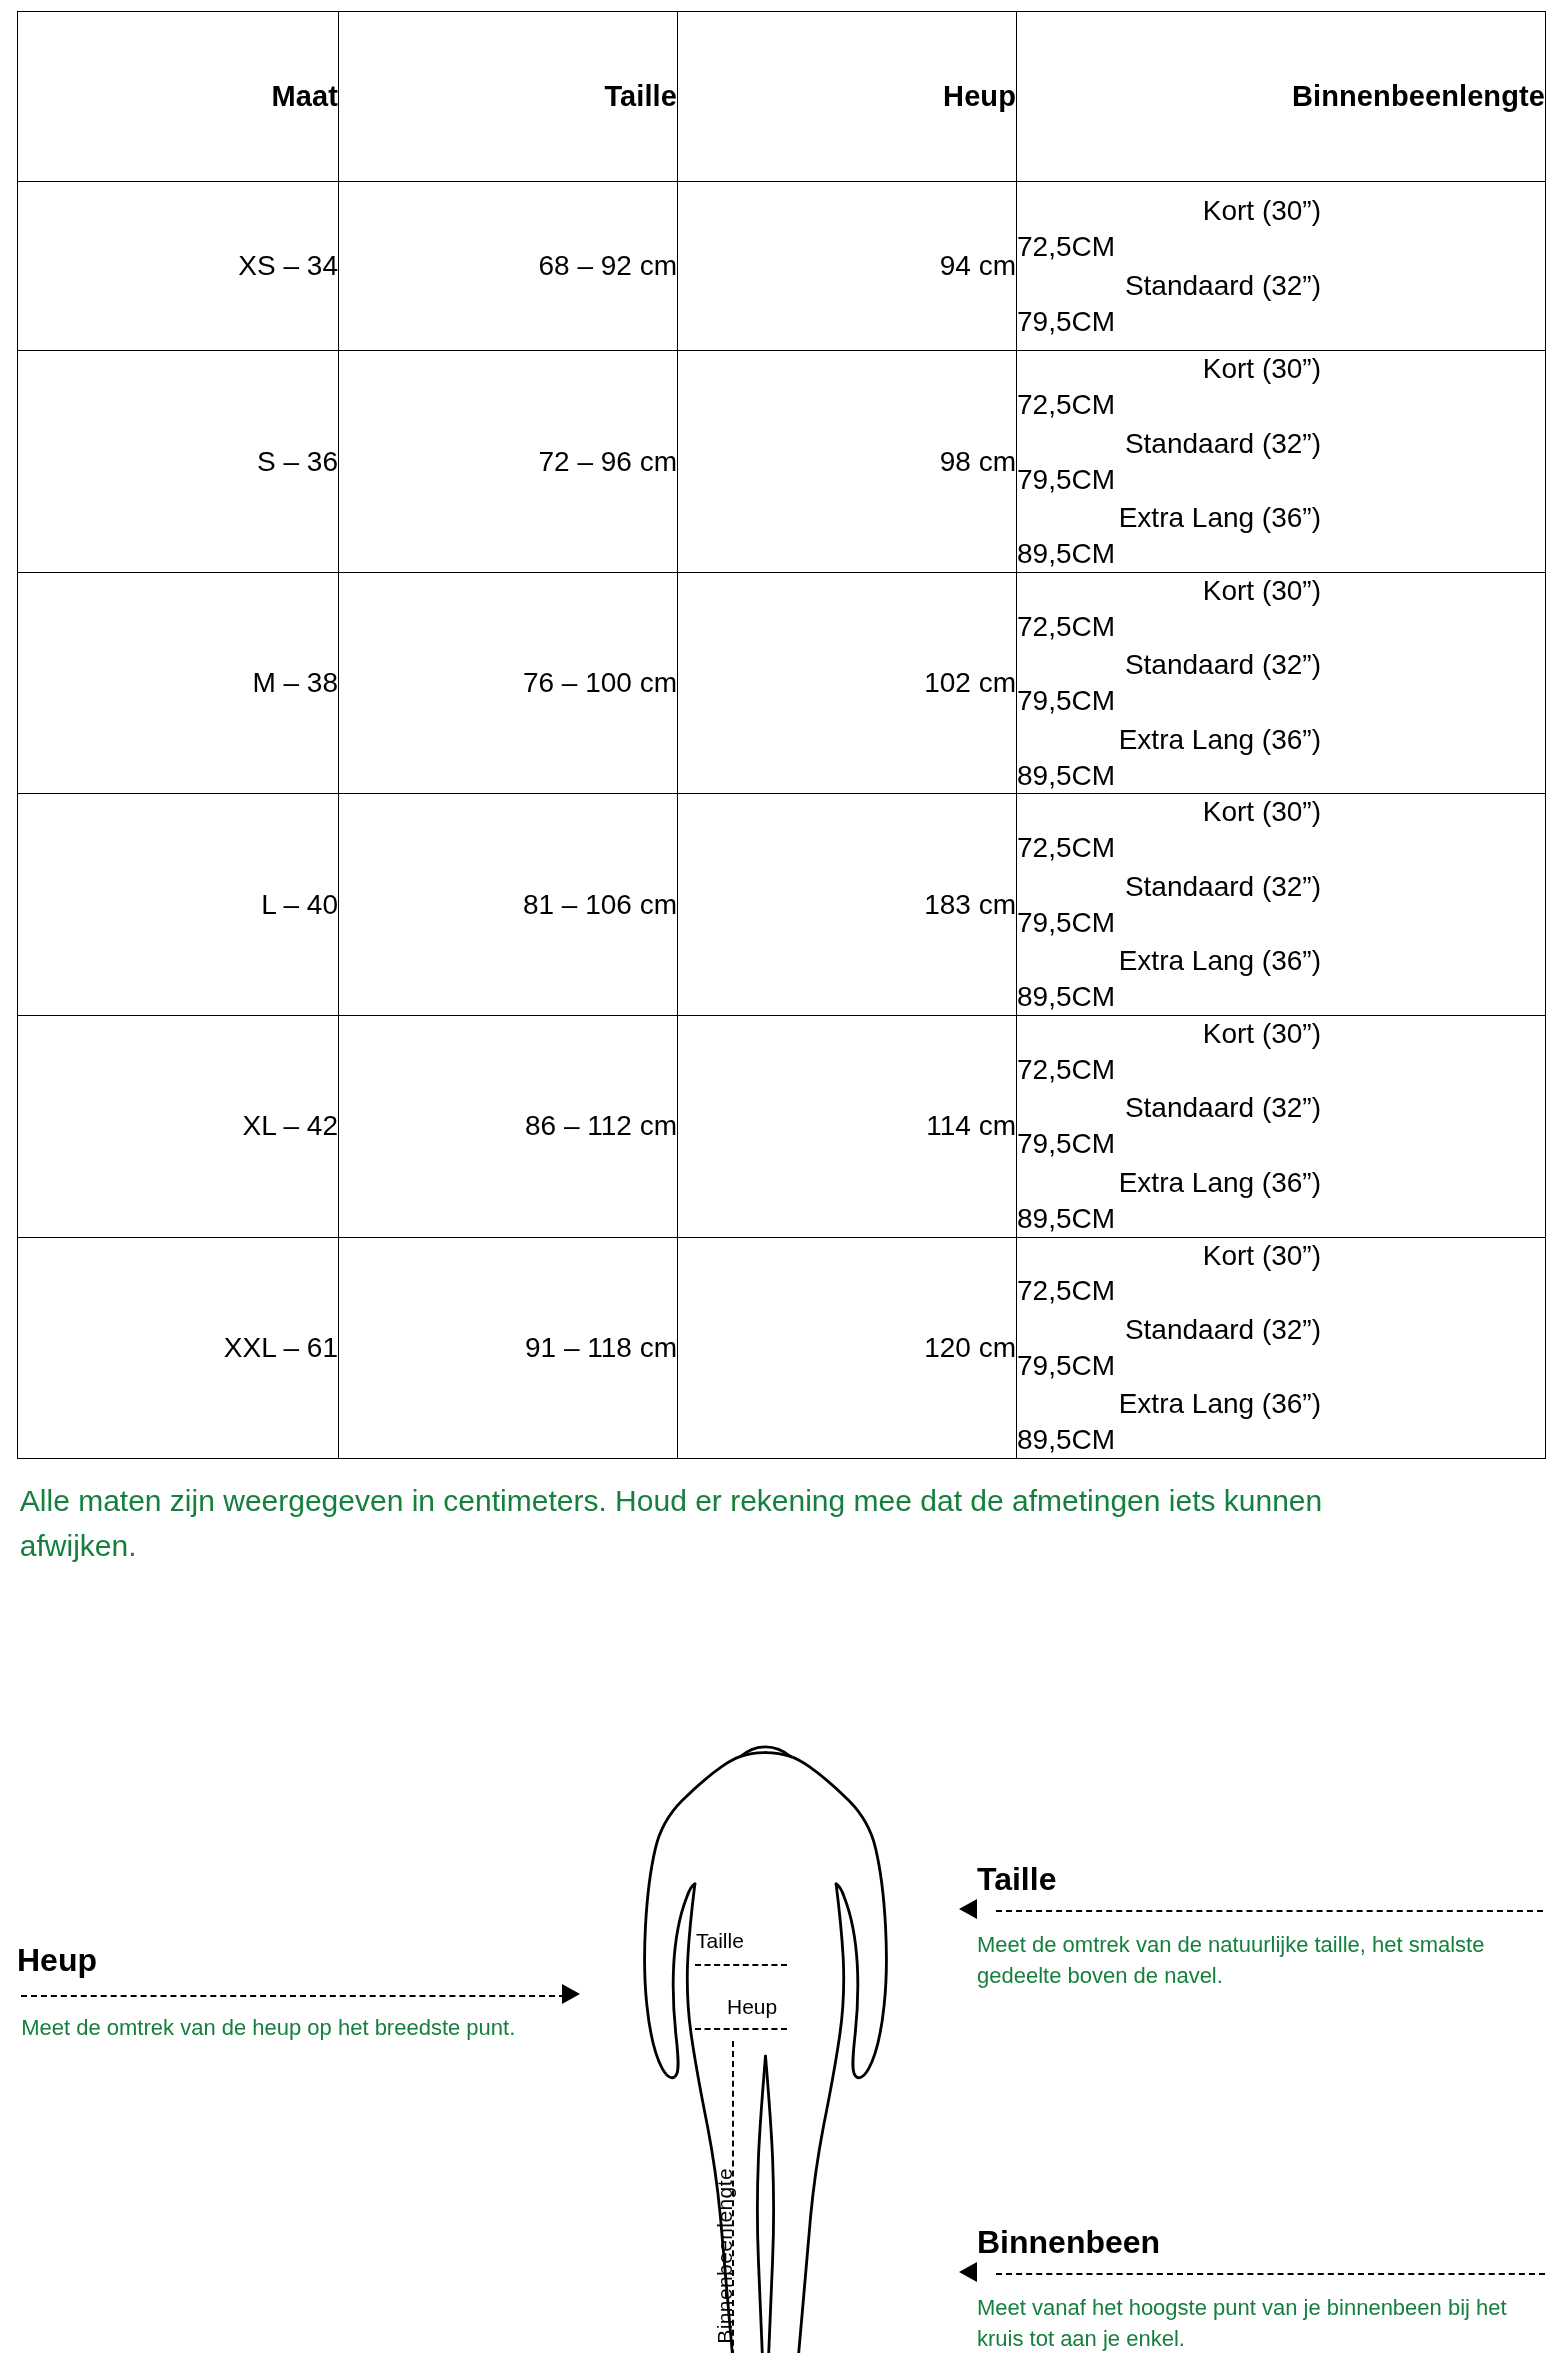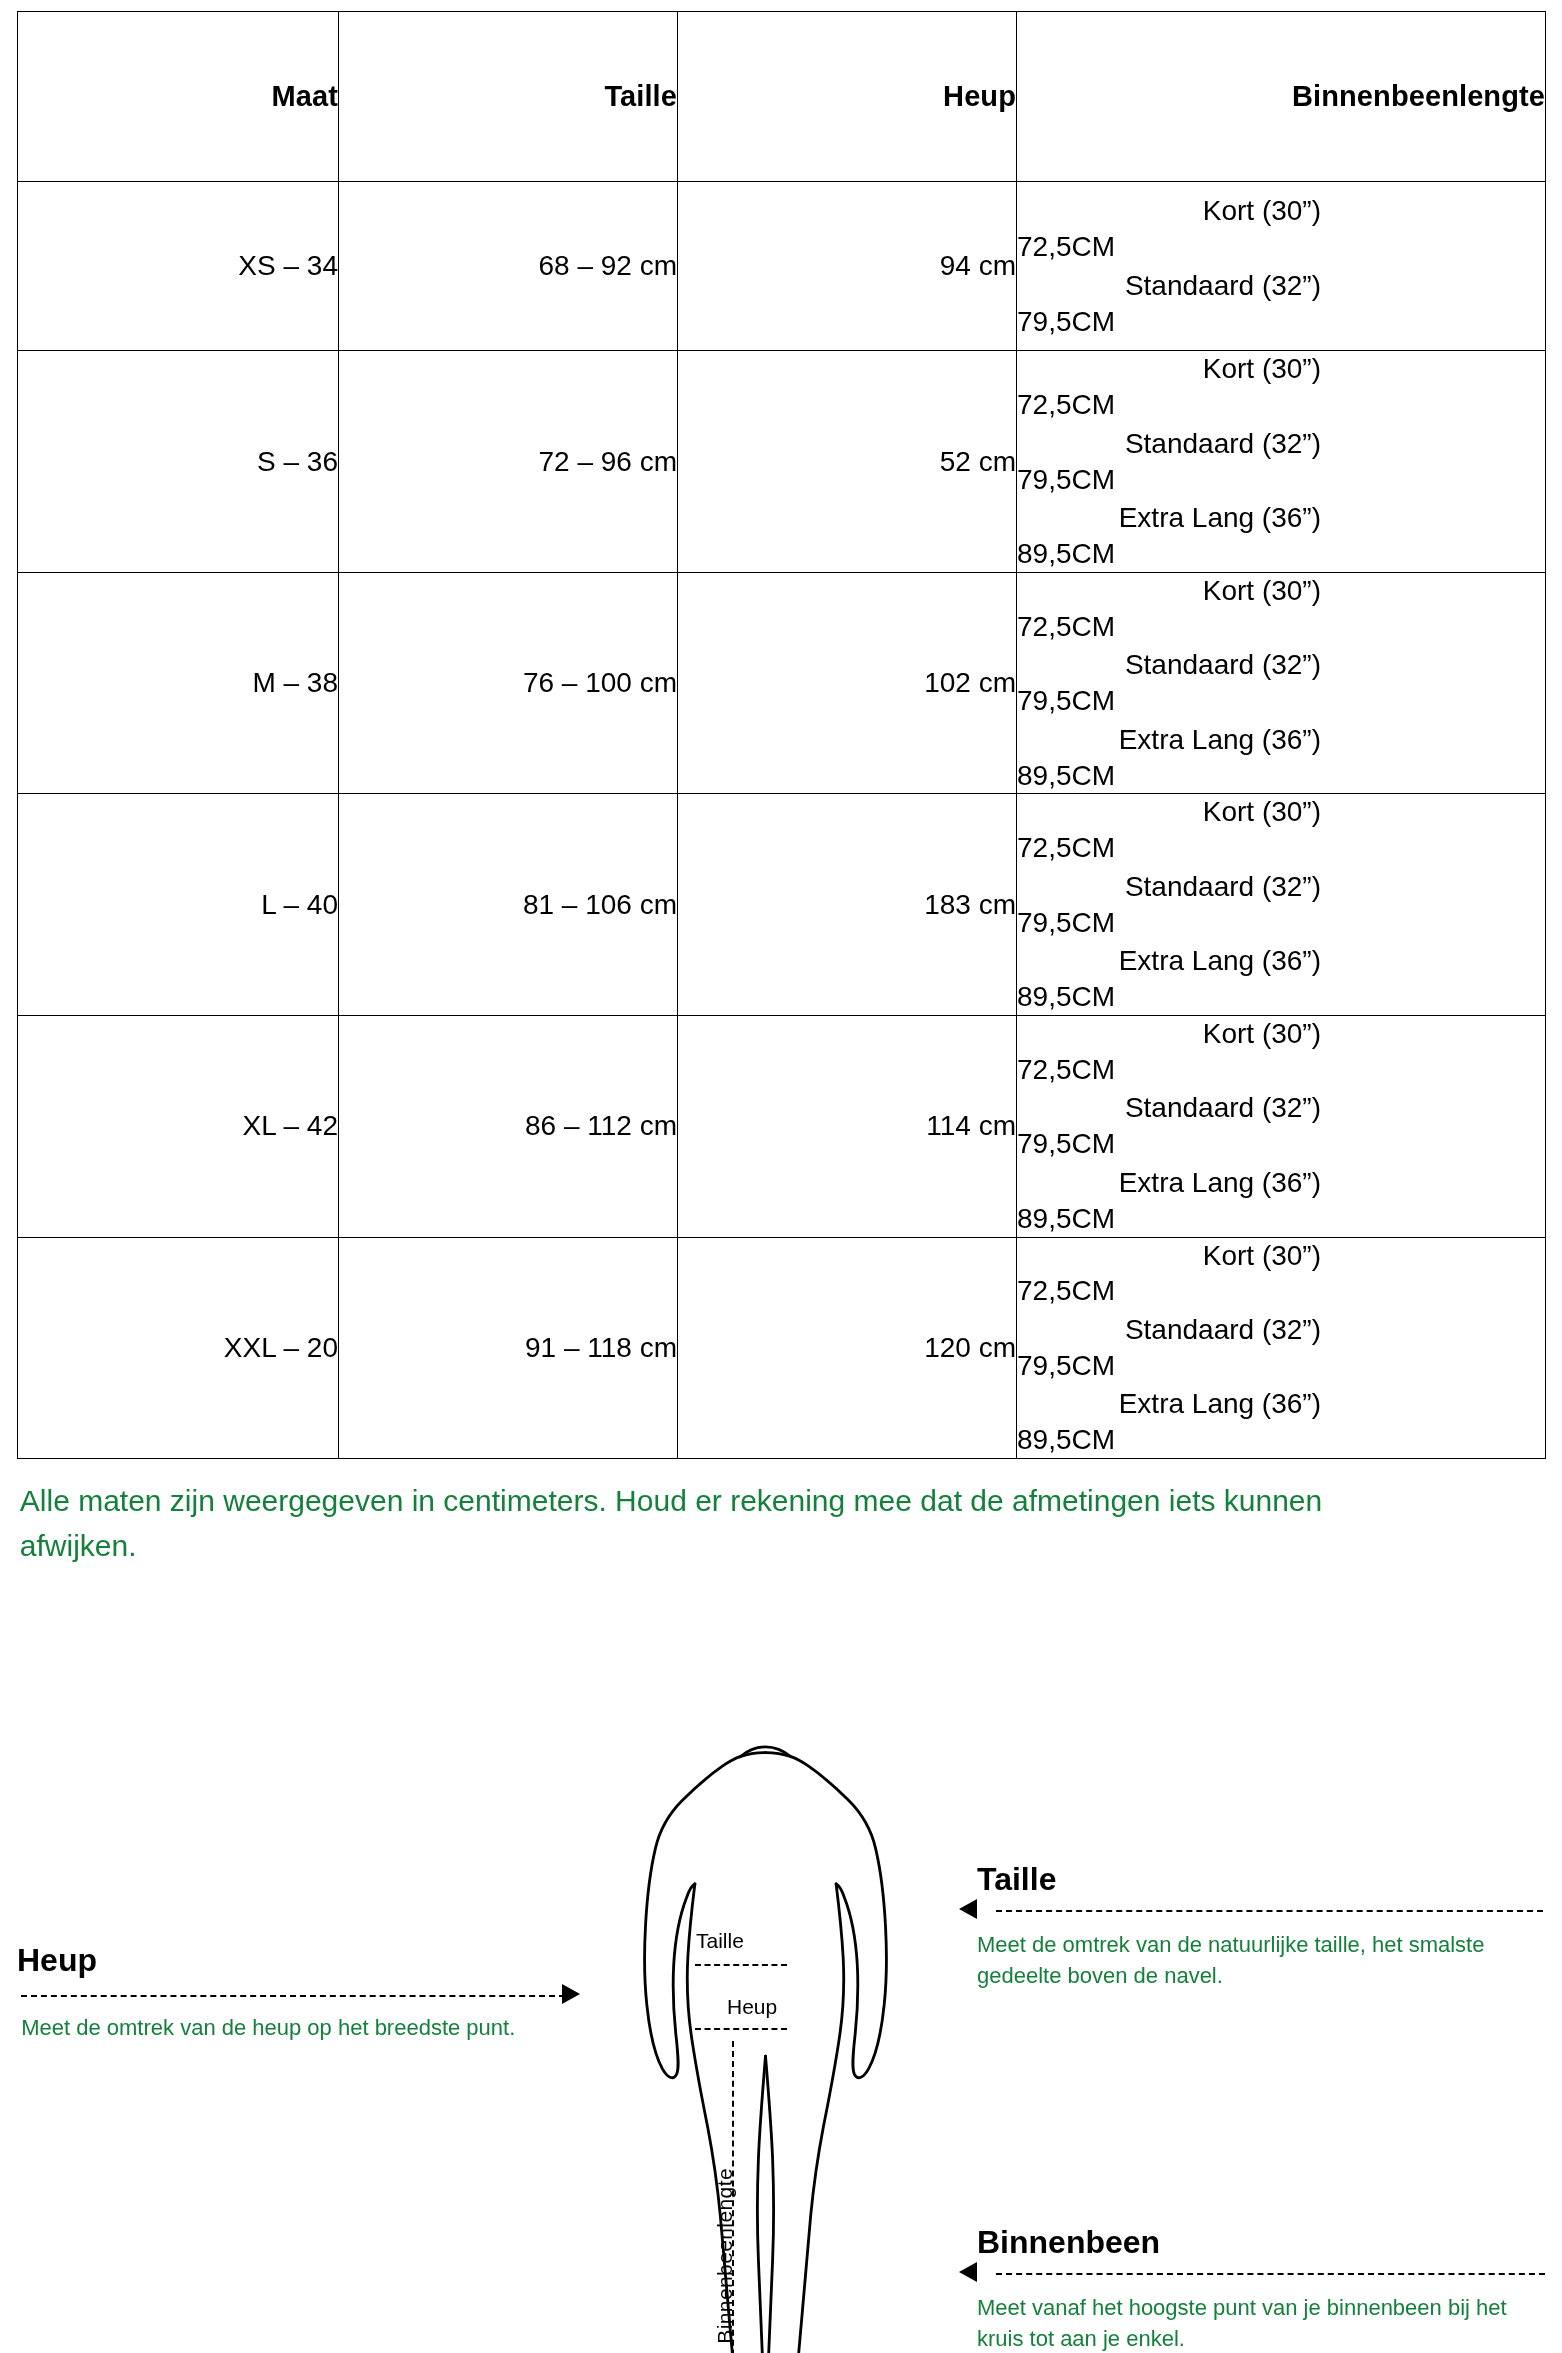--- a/index.html
+++ b/index.html
@@ -211,21 +211,21 @@
               <span class="lab">Standaard (32”)</span>
               <span class="val">79,5CM</span>
             </div>
           </div>
         </td>
       </tr>
 
       <tr>
         <td>S – 36</td>
         <td>72 – 96 cm</td>
-        <td>52 cm</td>
+        <td>98 cm</td>
         <td class="inseam-cell">
           <div class="inseam-list">
             <div class="inseam-row">
               <span class="lab">Kort (30”)</span>
               <span class="val">72,5CM</span>
             </div>
             <div class="inseam-row">
               <span class="lab">Standaard (32”)</span>
               <span class="val">79,5CM</span>
             </div>
@@ -297,21 +297,21 @@
             </div>
             <div class="inseam-row">
               <span class="lab">Extra Lang (36”)</span>
               <span class="val">89,5CM</span>
             </div>
           </div>
         </td>
       </tr>
 
       <tr>
-        <td>XXL – 20</td>
+        <td>XXL – 61</td>
         <td>91 – 118 cm</td>
         <td>120 cm</td>
         <td class="inseam-cell">
           <div class="inseam-list">
             <div class="inseam-row">
               <span class="lab">Kort (30”)</span>
               <span class="val">72,5CM</span>
             </div>
             <div class="inseam-row">
               <span class="lab">Standaard (32”)</span>

